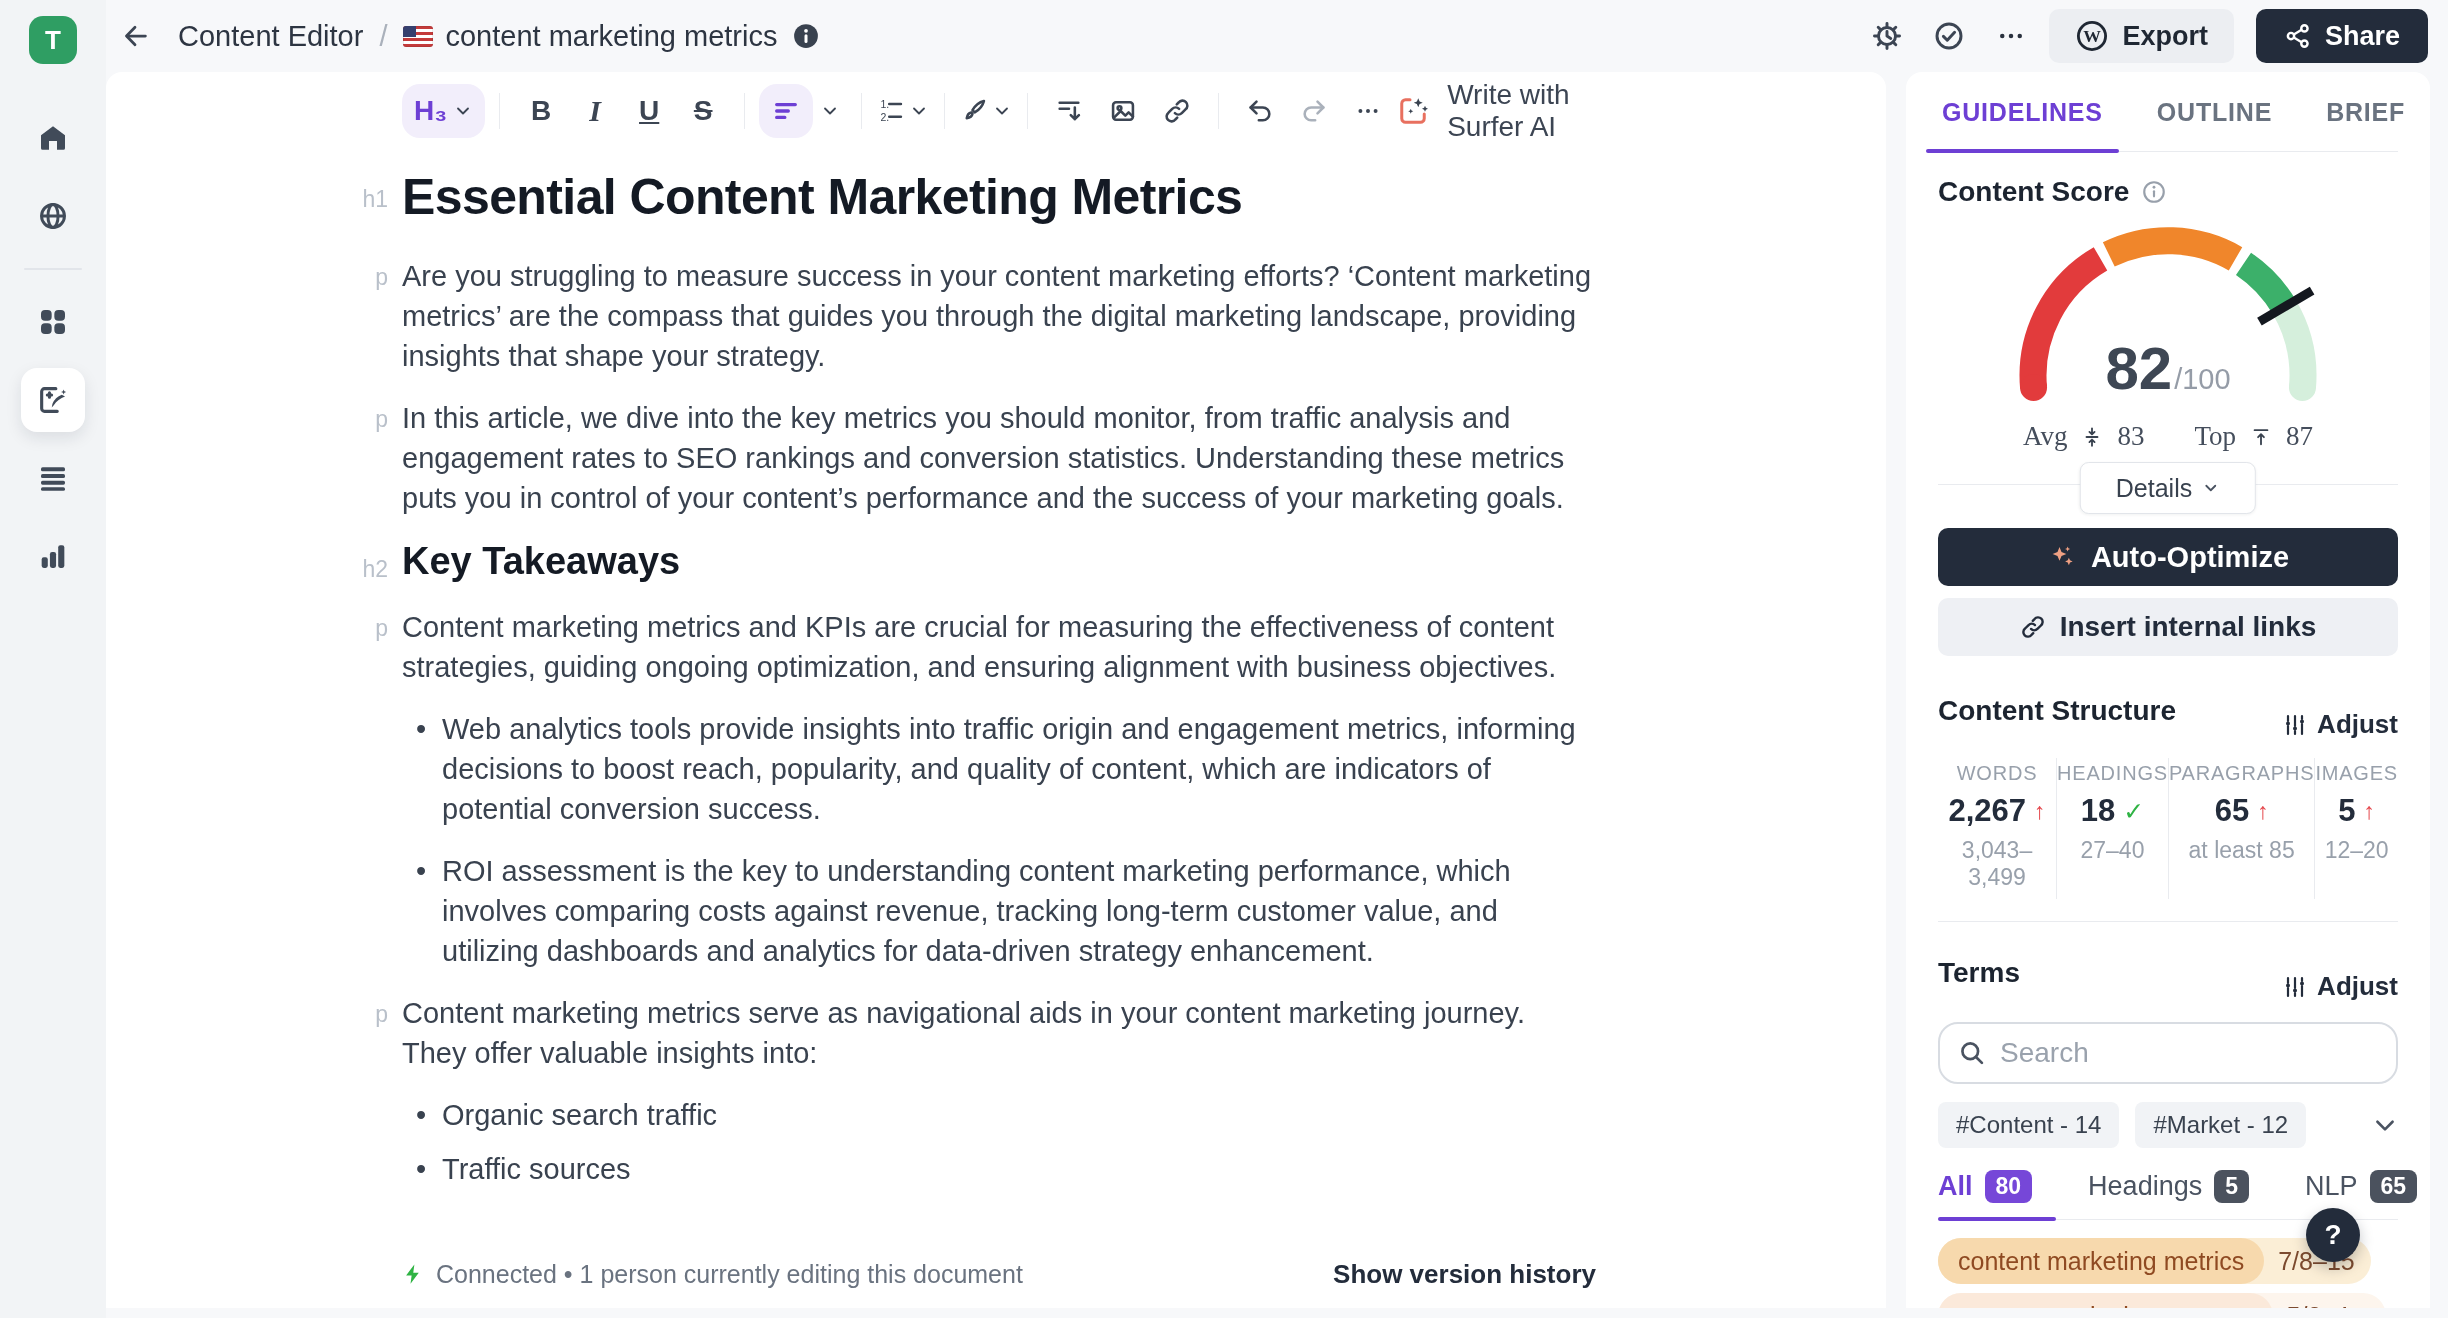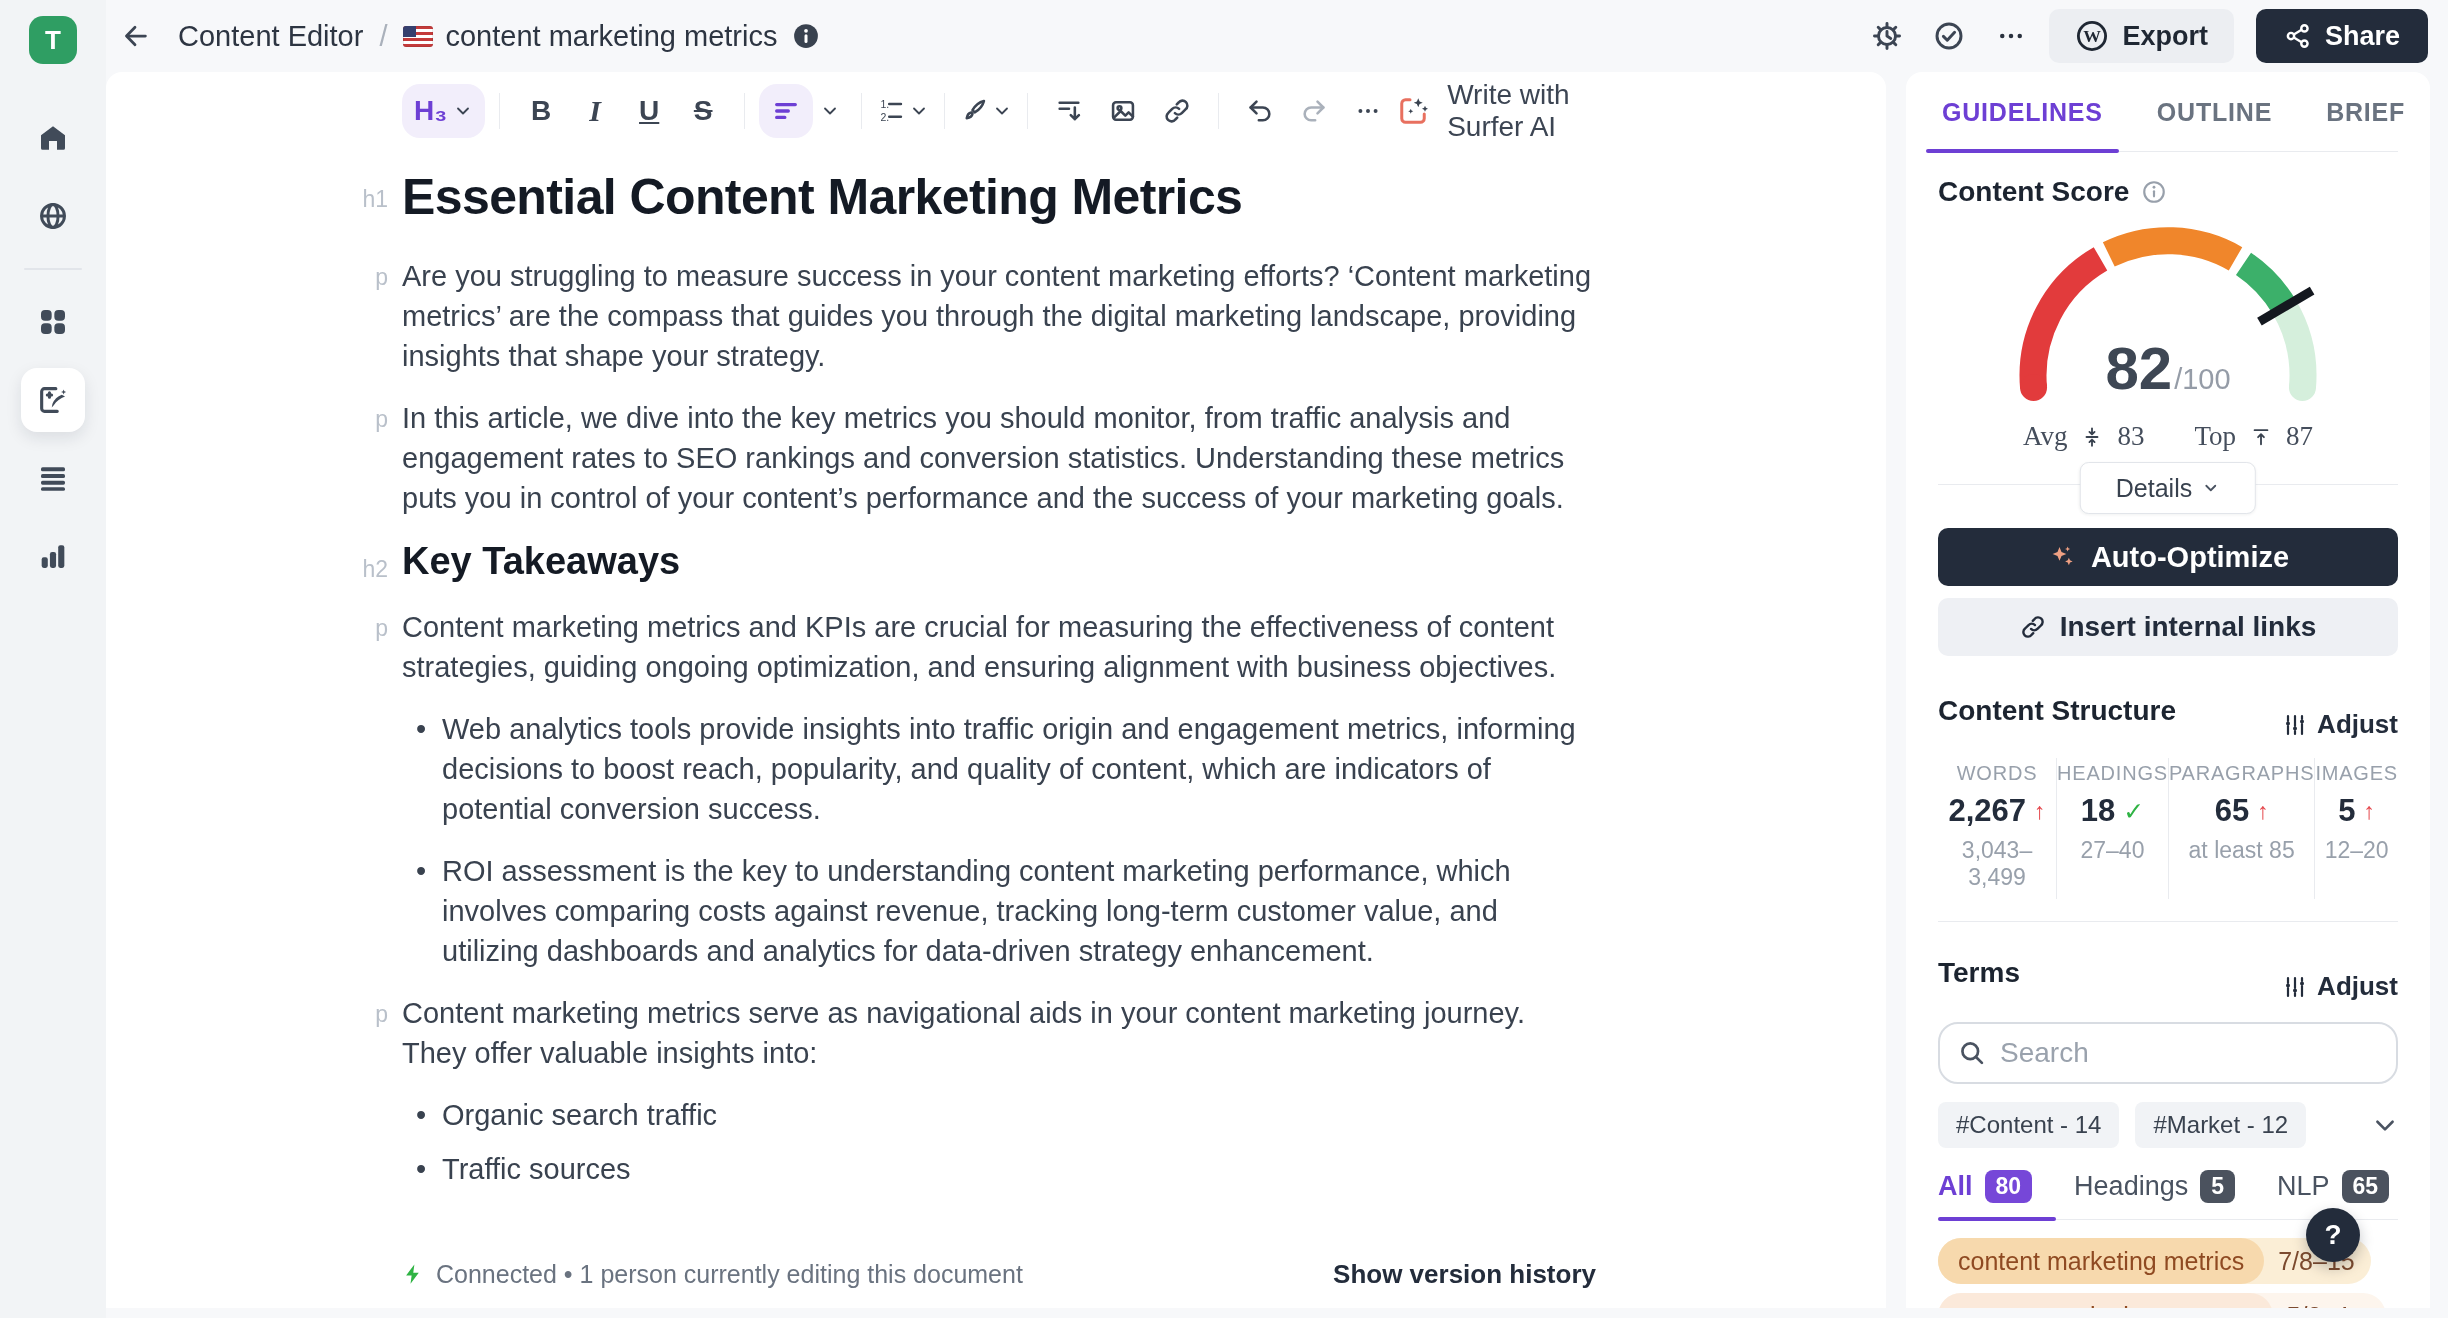--- a/index.html
+++ b/index.html
@@ -104,21 +104,21 @@
   .stat .lb{font-size:20px; letter-spacing:.8px; color:var(--mut2);}
   .stat .vl{margin-top:8px; font-size:31px; font-weight:700; color:#232c3b; display:flex; justify-content:center; align-items:center; gap:8px;}
   .stat .rg{margin-top:8px; font-size:23px; color:var(--mut2);}
   .hline{margin-top:22px; border-top:1px solid var(--line);}
   .search{margin-top:20px; height:62px; border:2px solid #d8dce2; border-radius:20px; display:flex; align-items:center; gap:14px; padding:0 18px;}
   .search input{border:none; outline:none; flex:1; font-size:28px; color:#2d3542; font-family:inherit; background:transparent;}
   .search input::placeholder{color:#9aa2ad;}
   .filters{margin-top:18px; display:flex; align-items:center; gap:16px;}
   .fpill{height:46px; padding:0 18px; background:#f1f3f6; border-radius:8px; display:flex; align-items:center; font-size:24px; color:#39424f; cursor:pointer;}
   .filters .chev{margin-left:auto; cursor:pointer;}
-  .ttabs{margin-top:22px; display:flex; align-items:center; gap:42px; padding-bottom:16px; border-bottom:1px solid var(--line); position:relative;}
+  .ttabs{margin-top:22px; display:flex; align-items:center; gap:56px; padding-bottom:16px; border-bottom:1px solid var(--line); position:relative;}
   .ttab{display:flex; align-items:center; gap:12px; font-size:27px; color:#4a5361; cursor:pointer;}
   .ttab.active{color:var(--purple); font-weight:700;}
   .ttab.active::after{content:""; position:absolute; left:0; bottom:-2px; width:118px; height:4px; background:var(--purple); border-radius:2px;}
   .badge{border-radius:8px; padding:3px 11px; font-size:23px; font-weight:600; color:#fff; background:#4b525e;}
   .ttab.active .badge{background:#7647d8;}
   .chips{margin-top:18px;}
   .chiprow{margin-bottom:9px;}
   .chip{display:inline-flex; align-items:center; height:46px; border-radius:999px; cursor:pointer;}
   .chip .term{height:46px; display:flex; align-items:center; padding:0 20px; border-radius:999px; font-size:25px;}
   .chip .cnt{padding:0 16px 0 14px; font-size:25px; display:flex; align-items:center; gap:8px;}

